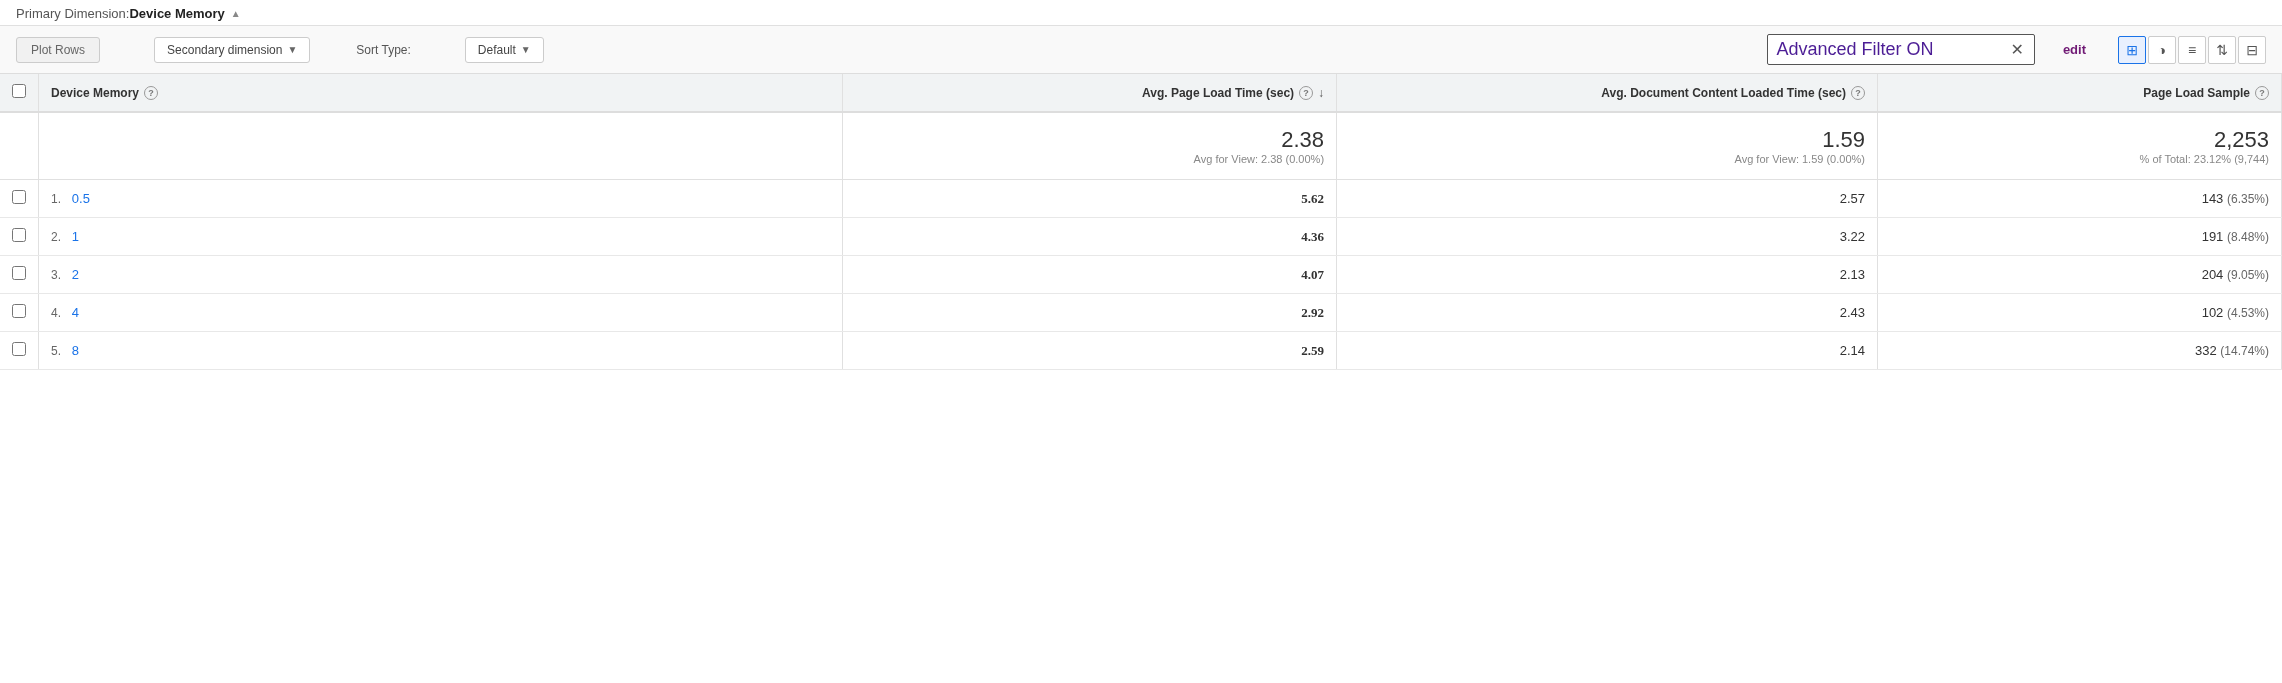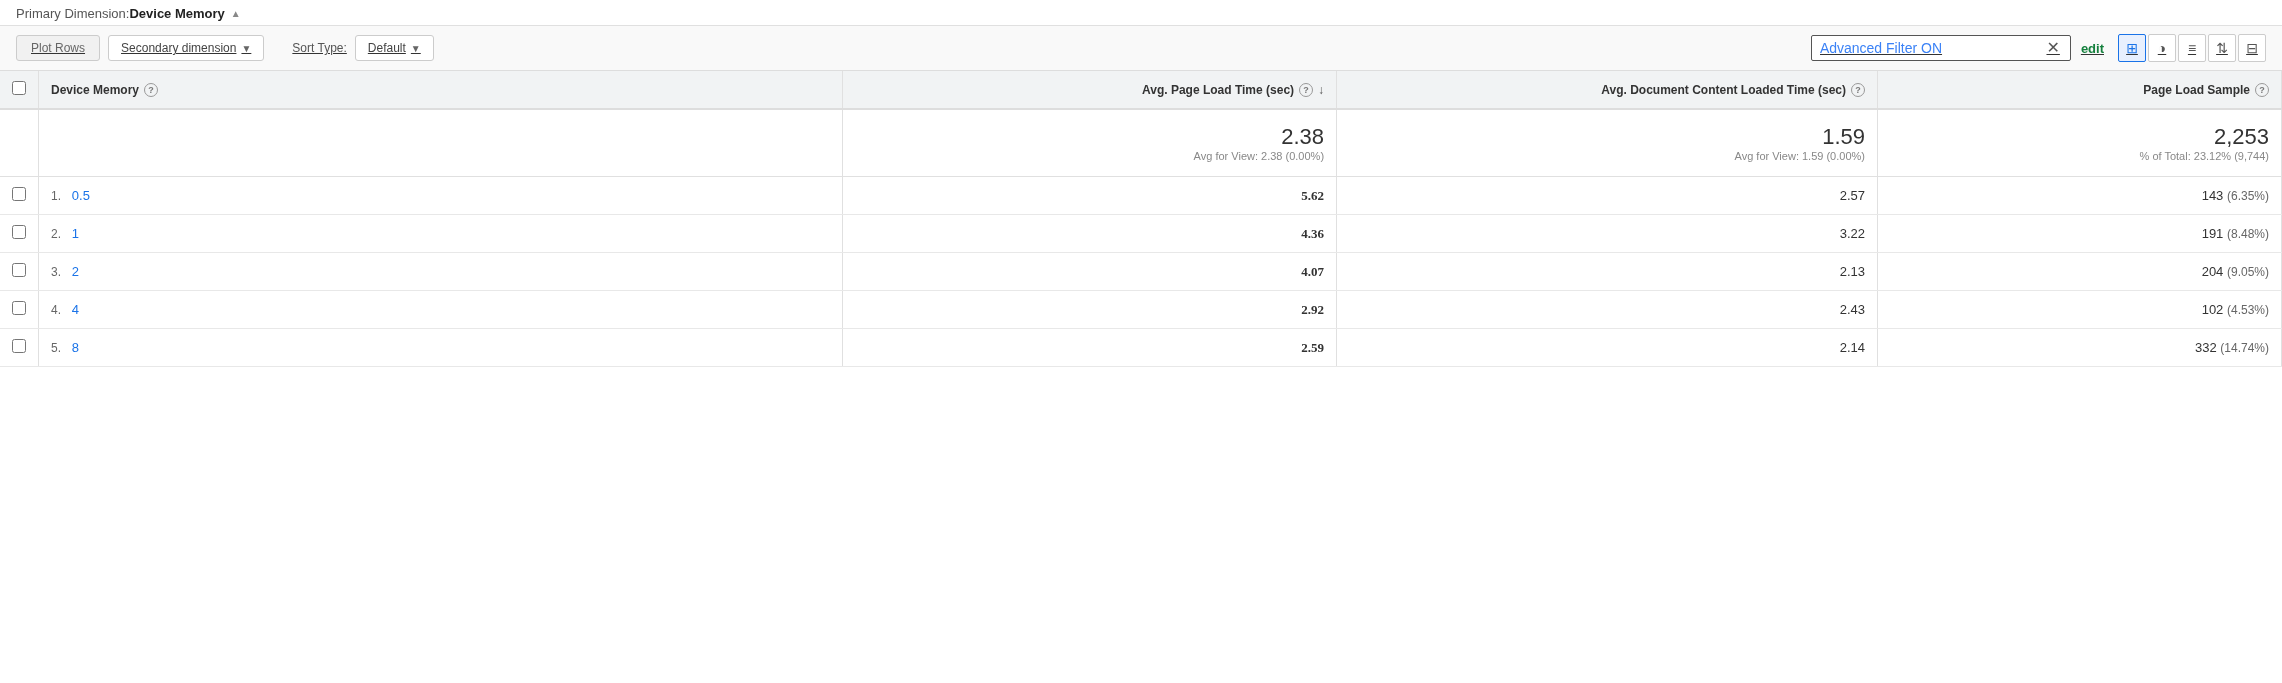--- a/index.html
+++ b/index.html
@@ -30,22 +30,21 @@
       color: #888;
       font-size: 10px;
     }
 
     .toolbar {
       display: flex;
       align-items: center;
       padding: 8px 16px;
       background: #f9f9f9;
       border-bottom: 1px solid #ddd;
-      gap: 8px;
-      text-decoration: underline;
+      gap: 26px;
     }
 
     .btn-plot-rows {
       padding: 5px 14px;
       background: #f1f1f1;
       border: 1px solid #ccc;
       border-radius: 3px;
       font-size: 12px;
       color: #666;
       cursor: pointer;
@@ -55,20 +54,21 @@
       display: flex;
       align-items: center;
       gap: 5px;
       padding: 5px 12px;
       background: #fff;
       border: 1px solid #ccc;
       border-radius: 3px;
       font-size: 12px;
       color: #444;
       cursor: pointer;
+      margin-left: 28px;
     }
     .dropdown-btn .chevron {
       font-size: 10px;
       color: #666;
     }
 
     .sort-label {
       font-size: 12px;
       color: #555;
       margin-left: 20px;
@@ -81,36 +81,36 @@
       align-items: center;
       border: 1px solid #555;
       border-radius: 2px;
       background: #fff;
       padding: 4px 8px;
       min-width: 260px;
     }
     .filter-input-wrapper input {
       border: none;
       outline: none;
-      font-size: 14px;
-      color: #3b82f6;
+      font-size: 18px;
+      color: #4c1d95;
       flex: 1;
       background: transparent;
     }
     .filter-clear-btn {
       background: none;
       border: none;
       cursor: pointer;
       font-size: 16px;
       color: #555;
       padding: 0 2px;
       line-height: 1;
     }
     .edit-link {
-      color: #15803d;
+      color: #701a75;
       font-weight: bold;
       font-size: 13px;
       cursor: pointer;
       margin-left: 2px;
     }
 
     .view-icons {
       display: flex;
       align-items: center;
       gap: 2px;

